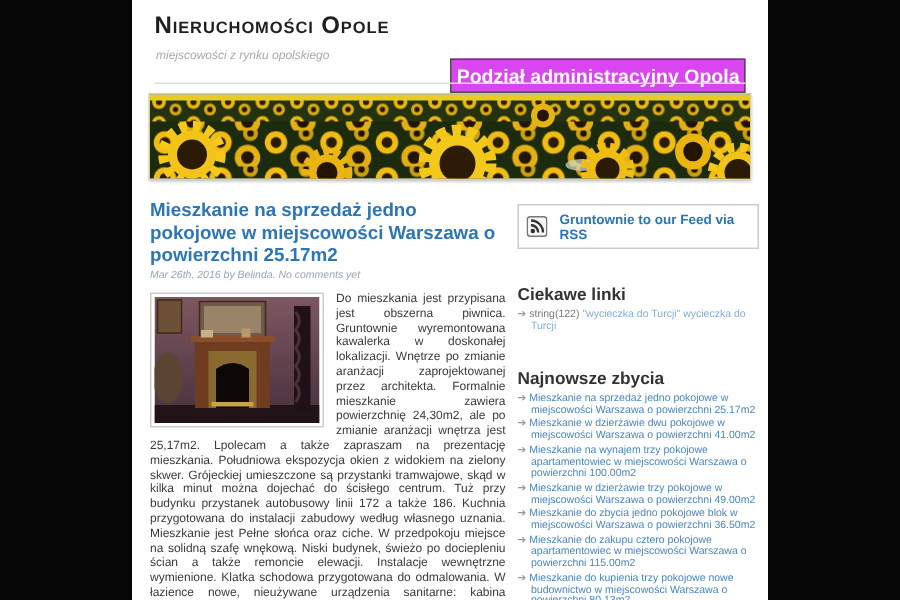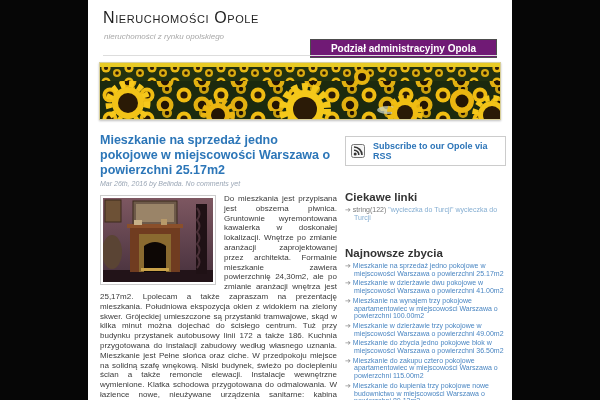--- a/index.html
+++ b/index.html
@@ -1,25 +1,25 @@
 <!DOCTYPE html>
 <html><head>
 <meta charset="utf-8">
 <style>
   html,body{margin:0;padding:0;background:#060606;}
   .stage{position:relative;width:600px;height:400px;overflow:hidden;background:#060606;
          font-family:"Liberation Sans","DejaVu Sans",sans-serif;}
   .page{position:absolute;left:88px;top:0;width:424px;height:400px;background:#ffffff;overflow:hidden;}
 
   
-  .site-title{position:absolute;left:15px;top:9px;font-size:16px;font-weight:normal;
+  .site-title{position:absolute;left:15px;top:9px;font-size:16px;font-weight:bold;
               font-variant:small-caps;letter-spacing:.6px;color:#1f1f1f;}
   .tagline{position:absolute;left:16px;top:32px;font-size:8px;font-style:italic;color:#a8a8a8;}
-  .nav-btn{position:absolute;right:15px;top:39px;background:#701a75;border:1px solid #4d4d4d;
-           color:#fff;font-size:10px;font-weight:bold;padding:3px 20px;cursor:pointer;}
+  .nav-btn{position:absolute;right:15px;top:39px;background:#d946ef;border:1px solid #4d4d4d;
+           color:#fff;font-size:13px;font-weight:bold;padding:3px 3px;cursor:pointer;}
   .header-rule{position:absolute;left:15px;width:394px;top:55px;border-top:1px solid #dddddd;height:0;}
   .banner{position:absolute;left:11px;top:62px;width:400px;height:56px;border:1px solid #d8cf9a;
           box-shadow:0 1px 2px rgba(0,0,0,.25);}
 
   
   .main-col{position:absolute;left:12px;top:133px;width:237px;}
   .post-title{margin:0;font-size:12.5px;line-height:15px;font-weight:bold;color:#2c76b8;cursor:pointer;}
   .post-meta{margin:2px 0 7px 0;font-size:7px;font-style:italic;color:#9aa6b5;}
   .post-body{font-size:8px;line-height:9.8px;color:#3a3a3a;text-align:justify;}
   .post-figure{float:left;width:110px;height:84px;border:1px solid #cccccc;padding:2px;
@@ -38,21 +38,21 @@
   ul.recent li{font-size:7px;line-height:7.7px;margin:0 0 2px 0;padding-left:9px;text-indent:-9px;}
   ul.recent .rlink{color:#4a86c2;cursor:pointer;}
 </style>
 </head>
 <body>
 
 <div class="stage">
   <div class="page">
 
     <div class="site-title">Nieruchomości Opole</div>
-    <div class="tagline">nieruchomości z rynku opolskiego</div>
+    <div class="tagline">miejscowości z rynku opolskiego</div>
     <div class="nav-btn">Podział administracyjny Opola</div>
     <div class="header-rule"></div>
 
     <div class="banner">
       <svg width="400" height="56" viewBox="0 0 400 56" preserveAspectRatio="none">
         <defs>
           <pattern id="pf1" width="23" height="14" patternUnits="userSpaceOnUse">
             <rect width="23" height="14" fill="#24320f"></rect>
             <circle cx="6" cy="5" r="4.6" fill="#e9b912"></circle>
               <circle cx="6" cy="5" r="2.1" fill="#2e1d06"></circle>
@@ -146,21 +146,21 @@
     </div>
 
     <div class="sidebar">
       <div class="rss-box">
         <svg class="rss-icon" viewBox="0 0 14 14">
           <rect x="0.5" y="0.5" width="13" height="13" rx="2" fill="#f5f5f5" stroke="#777"></rect>
           <circle cx="4.2" cy="10" r="1.5" fill="#333"></circle>
           <path d="M3 6.2 a4.6 4.6 0 0 1 4.8 4.8" fill="none" stroke="#333" stroke-width="1.6"></path>
           <path d="M3 3 a8 8 0 0 1 8 8" fill="none" stroke="#333" stroke-width="1.6"></path>
         </svg>
-        <span class="rss-link">Subscribe to our Opole via RSS</span>
+        <span class="rss-link">Gruntownie to our Feed via RSS</span>
       </div>
 
       <div class="side-h">Ciekawe linki</div>
       <div class="link-item">
         <span class="arrow">➔</span>
         <span class="meta">string(122)</span>
         <span>"wycieczka do Turcji" wycieczka do Turcji</span>
       </div>
 
       <div class="side-h">Najnowsze zbycia</div>

